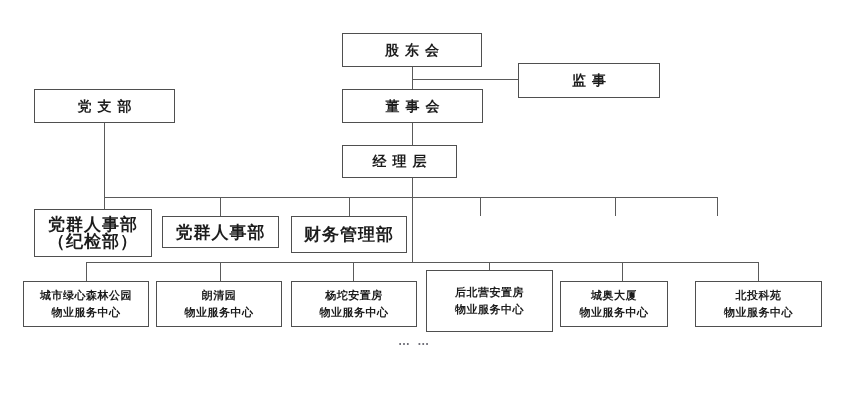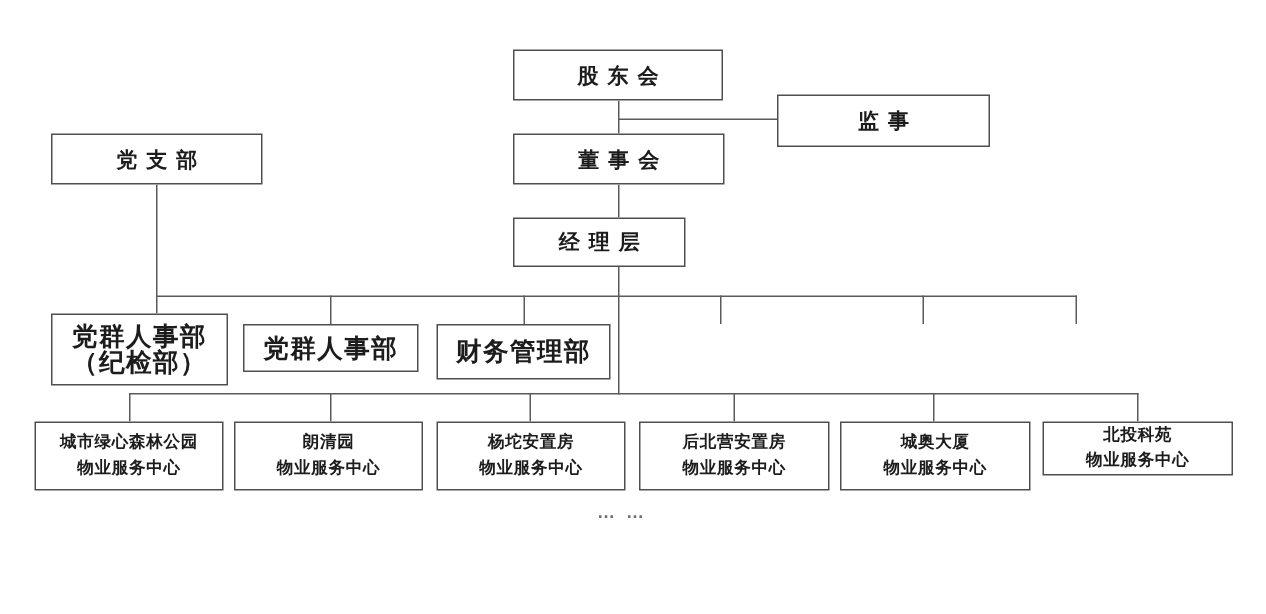--- a/index.html
+++ b/index.html
@@ -129,28 +129,28 @@
     <span class="lbl">物业服务中心</span>
   </div>
   <div class="box center" style="left:156px;top:281px;width:126px;height:46px">
     <span class="lbl">朗清园</span>
     <span class="lbl">物业服务中心</span>
   </div>
   <div class="box center" style="left:291px;top:281px;width:126px;height:46px">
     <span class="lbl">杨坨安置房</span>
     <span class="lbl">物业服务中心</span>
   </div>
-  <div class="box center" style="left:426px;top:281px;width:127px;height:46px">
+  <div class="box center" style="left:426px;top:270px;width:127px;height:62px">
     <span class="lbl">后北营安置房</span>
     <span class="lbl">物业服务中心</span>
   </div>
-  <div class="box center" style="left:560px;top:281px;width:127px;height:46px">
+  <div class="box center" style="left:560px;top:281px;width:108px;height:46px">
     <span class="lbl">城奥大厦</span>
     <span class="lbl">物业服务中心</span>
   </div>
-  <div class="box center" style="left:695px;top:281px;width:127px;height:36px">
+  <div class="box center" style="left:695px;top:281px;width:127px;height:46px">
     <span class="lbl">北投科苑</span>
     <span class="lbl">物业服务中心</span>
   </div>
 
   <div class="ellipsis">… …</div>
 
 </div>
 
 </body></html>

